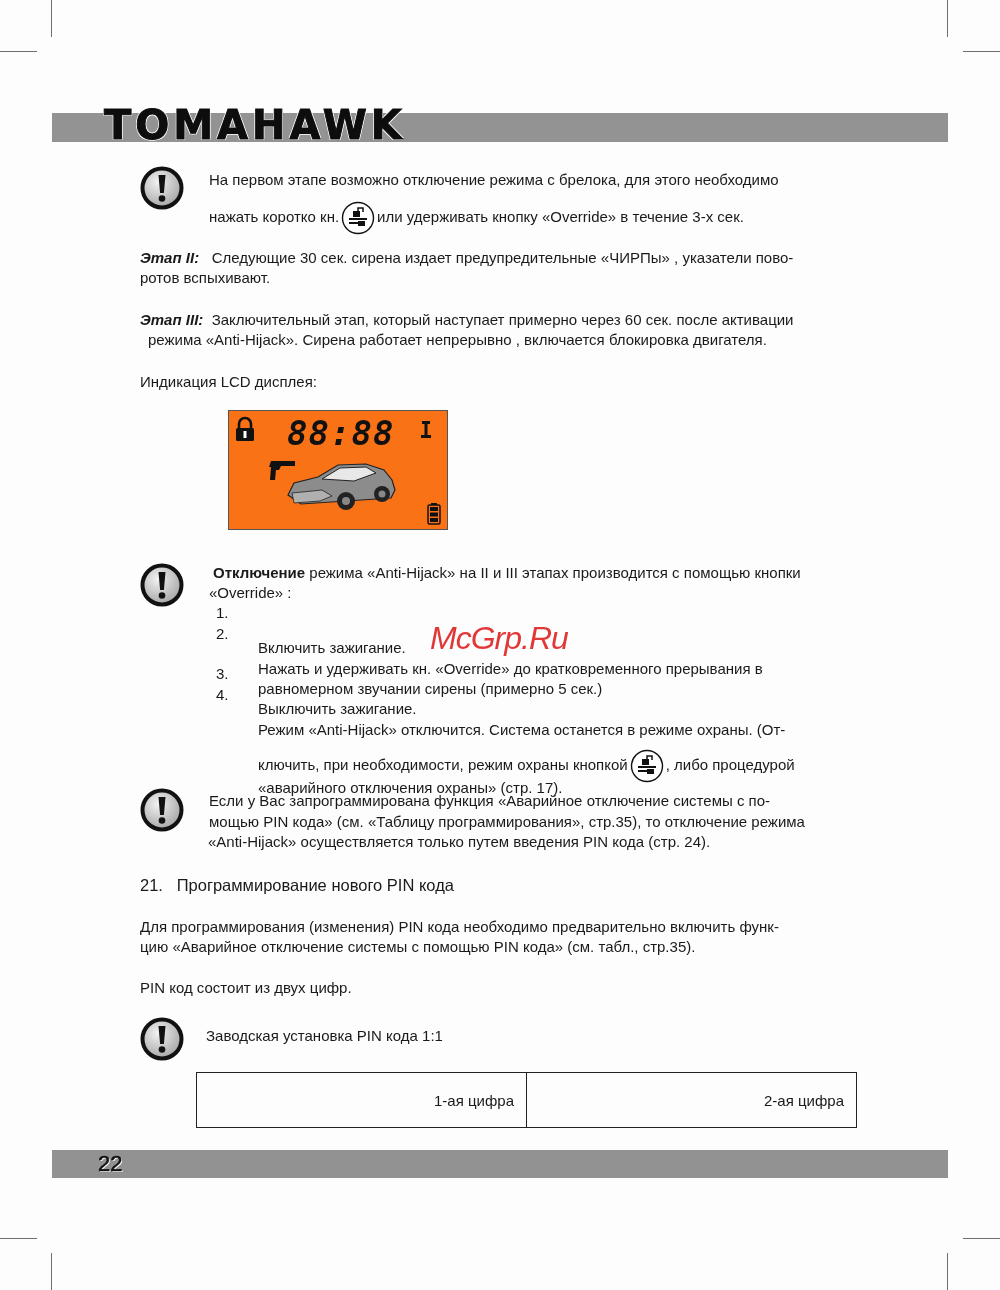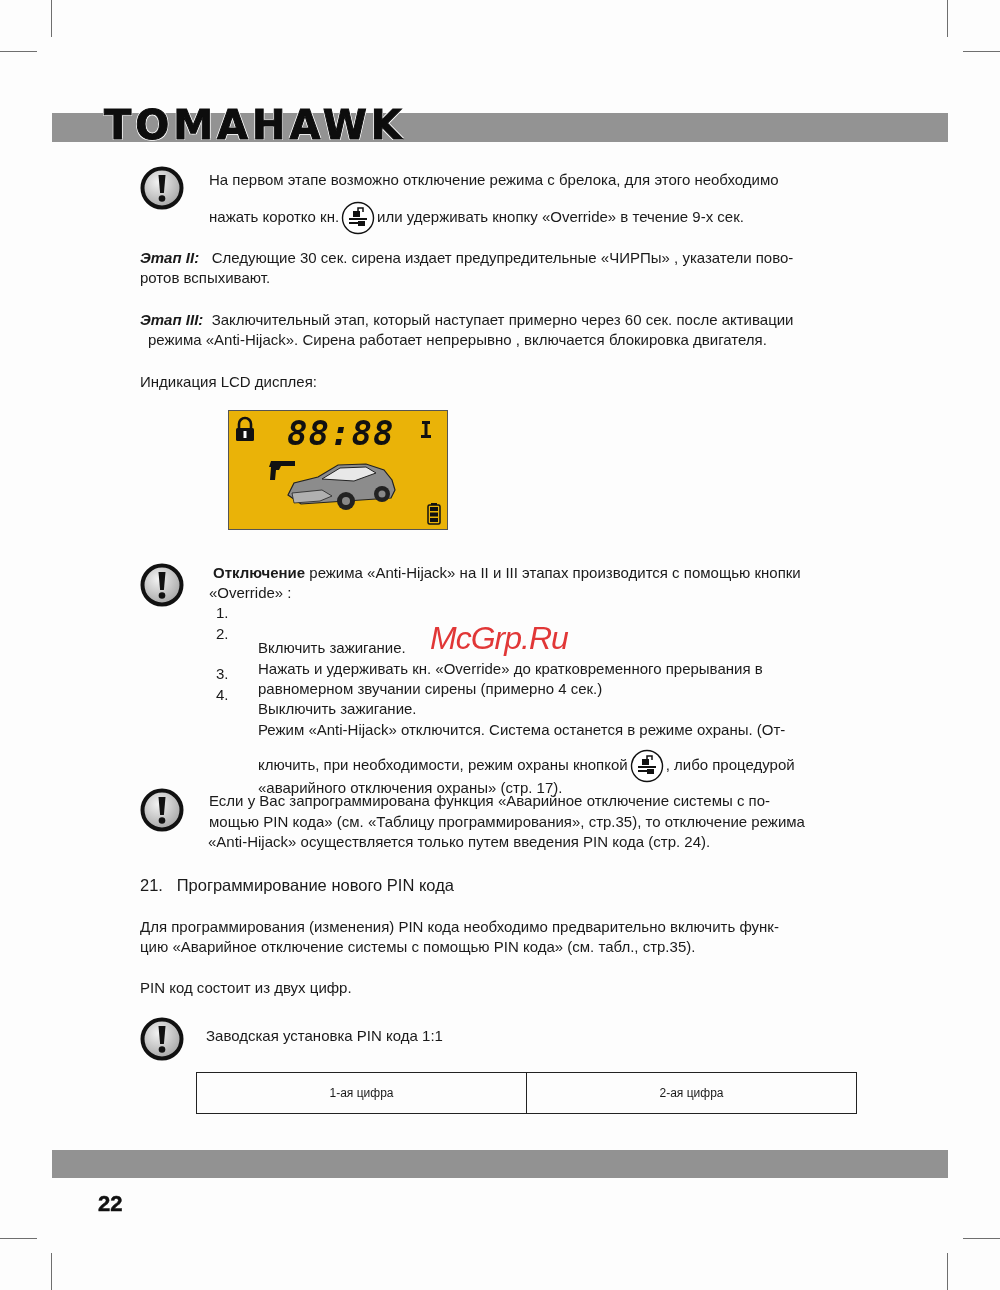--- a/index.html
+++ b/index.html
@@ -12,36 +12,36 @@
   .header-bar { position: absolute; left: 52px; top: 113px; width: 896px; height: 29px; background: #939393; }
   .brand {
     position: absolute; left: 104px; top: 103px;
     font-family: "DejaVu Sans", sans-serif; font-weight: bold; font-size: 40px;
     letter-spacing: 4px; color: #0d0d0d; line-height: 44px;
     -webkit-text-stroke: 1px #0d0d0d;
     text-shadow: 0 0 0 #fff, 1px 1px 0 #fff, -1px -1px 0 #fff, 1px -1px 0 #fff, -1px 1px 0 #fff;
   }
   .footer-bar { position: absolute; left: 52px; top: 1150px; width: 896px; height: 28px; background: #929292; }
   .page-num {
-    position: absolute; left: 98px; top: 1190px; font-weight: bold; font-size: 22px; line-height: 28px;
+    position: absolute; left: 98px; top: 1150px; font-weight: normal; font-size: 22px; line-height: 28px;
     color: #111; -webkit-text-stroke: 0.5px #111; text-shadow: 1px 1px 0 #fff;
   }
   .txt { position: absolute; line-height: 20.5px; white-space: nowrap; }
   .warn { position: absolute; width: 44px; height: 44px; }
   .btn-icon { display: inline-block; width: 34px; height: 34px; vertical-align: middle; margin: 0 2px; }
   .ital { font-weight: bold; font-style: italic; }
-  .lcd { position: absolute; left: 228px; top: 410px; width: 218px; height: 118px; border: 1.5px solid #555; background: #eab308; }
+  .lcd { position: absolute; left: 228px; top: 410px; width: 218px; height: 118px; border: 1.5px solid #555; background: #f97316; }
   .lcd-digits {
     position: absolute; left: 58px; top: 2px; font-family: "DejaVu Sans Mono", monospace;
     font-style: italic; font-weight: bold; font-size: 34px; color: #111; letter-spacing: 1px;
   }
   .list-num { position: absolute; left: 216px; }
   .list-txt { position: absolute; left: 258px; margin-top: 35px; }
   table.pin { position: absolute; left: 196px; top: 1072px; width: 661px; border-collapse: collapse; }
-  table.pin td { border: 1.5px solid #222; text-align: center; height: 30px; font-size: 12px; padding: 5px; }
+  table.pin td { border: 1.5px solid #222; text-align: right; height: 30px; font-size: 15px; padding: 12px; }
   .watermark {
     position: absolute; left: 430px; top: 620px; font-size: 32px; font-style: italic;
     color: rgba(220, 20, 20, 0.85); font-family: "Liberation Sans", sans-serif; letter-spacing: -1px;
   }
 </style>
 </head>
 <body>
 
 <div class="crop" style="left:51px;top:0;width:1px;height:37px"></div>
 <div class="crop" style="left:0;top:51px;width:37px;height:1px"></div>
@@ -77,21 +77,21 @@
   </defs>
 </svg>
 
 <svg class="warn" style="left:140px;top:166px">
     <use href="#warn-sym"></use>
   </svg>
 <div class="txt" style="left:209px;top:170px">На первом этапе возможно отключение режима с брелока, для этого необходимо</div>
 <div class="txt" style="left:209px;top:200px;line-height:34px">
   <span>нажать коротко кн.</span><svg class="btn-icon">
       <use href="#btn-sym"></use>
-    </svg><span>или удерживать кнопку «Override» в течение 9-х сек.</span>
+    </svg><span>или удерживать кнопку «Override» в течение 3-х сек.</span>
 </div>
 
 <div class="txt" style="left:140px;top:248px">
   <span class="ital">Этап II:</span>&nbsp;&nbsp;&nbsp;<span>Следующие 30 сек. сирена издает предупредительные «ЧИРПы» , указатели пово-</span>
 </div>
 <div class="txt" style="left:140px;top:268px">ротов вспыхивают.</div>
 
 <div class="txt" style="left:140px;top:310px">
   <span class="ital">Этап III:</span>&nbsp;&nbsp;<span>Заключительный этап, который наступает примерно через 60 сек. после активации</span>
 </div>
@@ -137,21 +137,21 @@
   </svg>
 <div class="txt" style="left:213px;top:563px">
   <b>Отключение</b><span> режима  «Anti-Hijack» на II и III  этапах производится с помощью кнопки</span>
 </div>
 <div class="txt" style="left:209px;top:583px">«Override»   :</div>
 
 <div class="txt list-num" style="top:603px">1.</div>
 <div class="txt list-txt" style="top:603px">Включить зажигание.</div>
 <div class="txt list-num" style="top:624px">2.</div>
 <div class="txt list-txt" style="top:624px">Нажать и удерживать кн. «Override»  до кратковременного прерывания в</div>
-<div class="txt list-txt" style="top:644px">равномерном звучании сирены (примерно 4 сек.)</div>
+<div class="txt list-txt" style="top:644px">равномерном звучании сирены (примерно 5 сек.)</div>
 <div class="txt list-num" style="top:664px">3.</div>
 <div class="txt list-txt" style="top:664px">Выключить зажигание.</div>
 <div class="txt list-num" style="top:685px">4.</div>
 <div class="txt list-txt" style="top:685px">Режим «Anti-Hijack» отключится. Система останется в режиме охраны. (От-</div>
 <div class="txt list-txt" style="top:712px;line-height:36px">
   <span>ключить, при необходимости, режим охраны кнопкой</span><svg class="btn-icon">
       <use href="#btn-sym"></use>
     </svg><span>, либо процедурой</span>
 </div>
 <div class="txt list-txt" style="top:743px">«аварийного отключения охраны» (стр. 17).</div>

